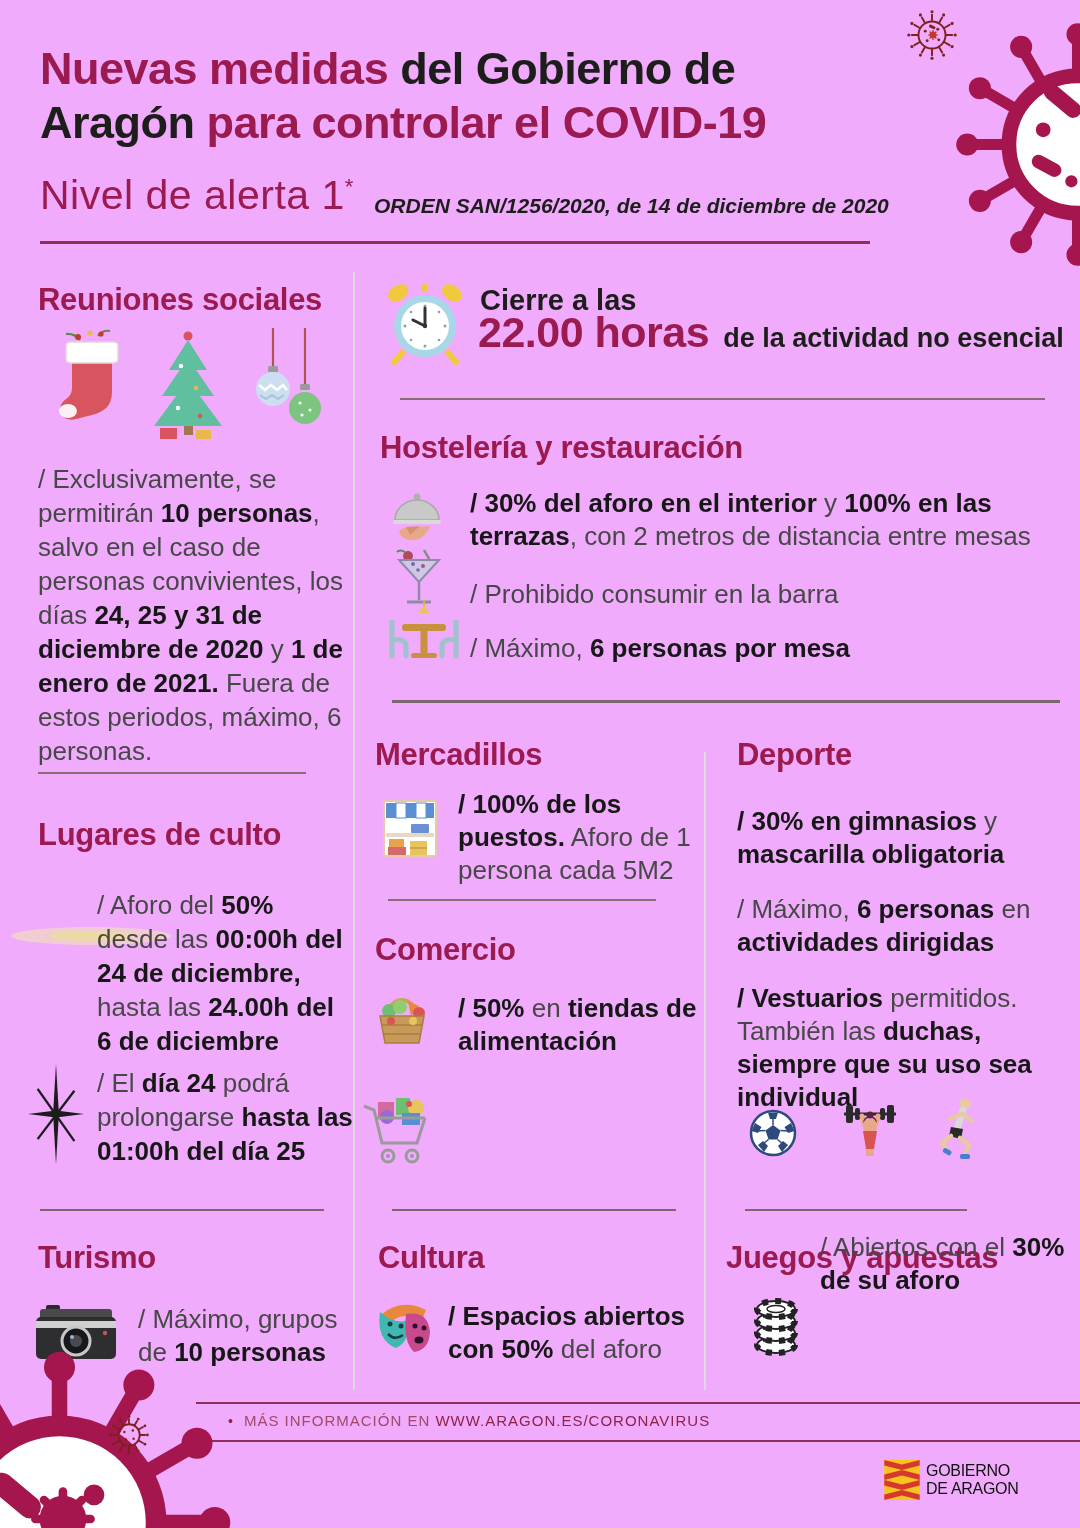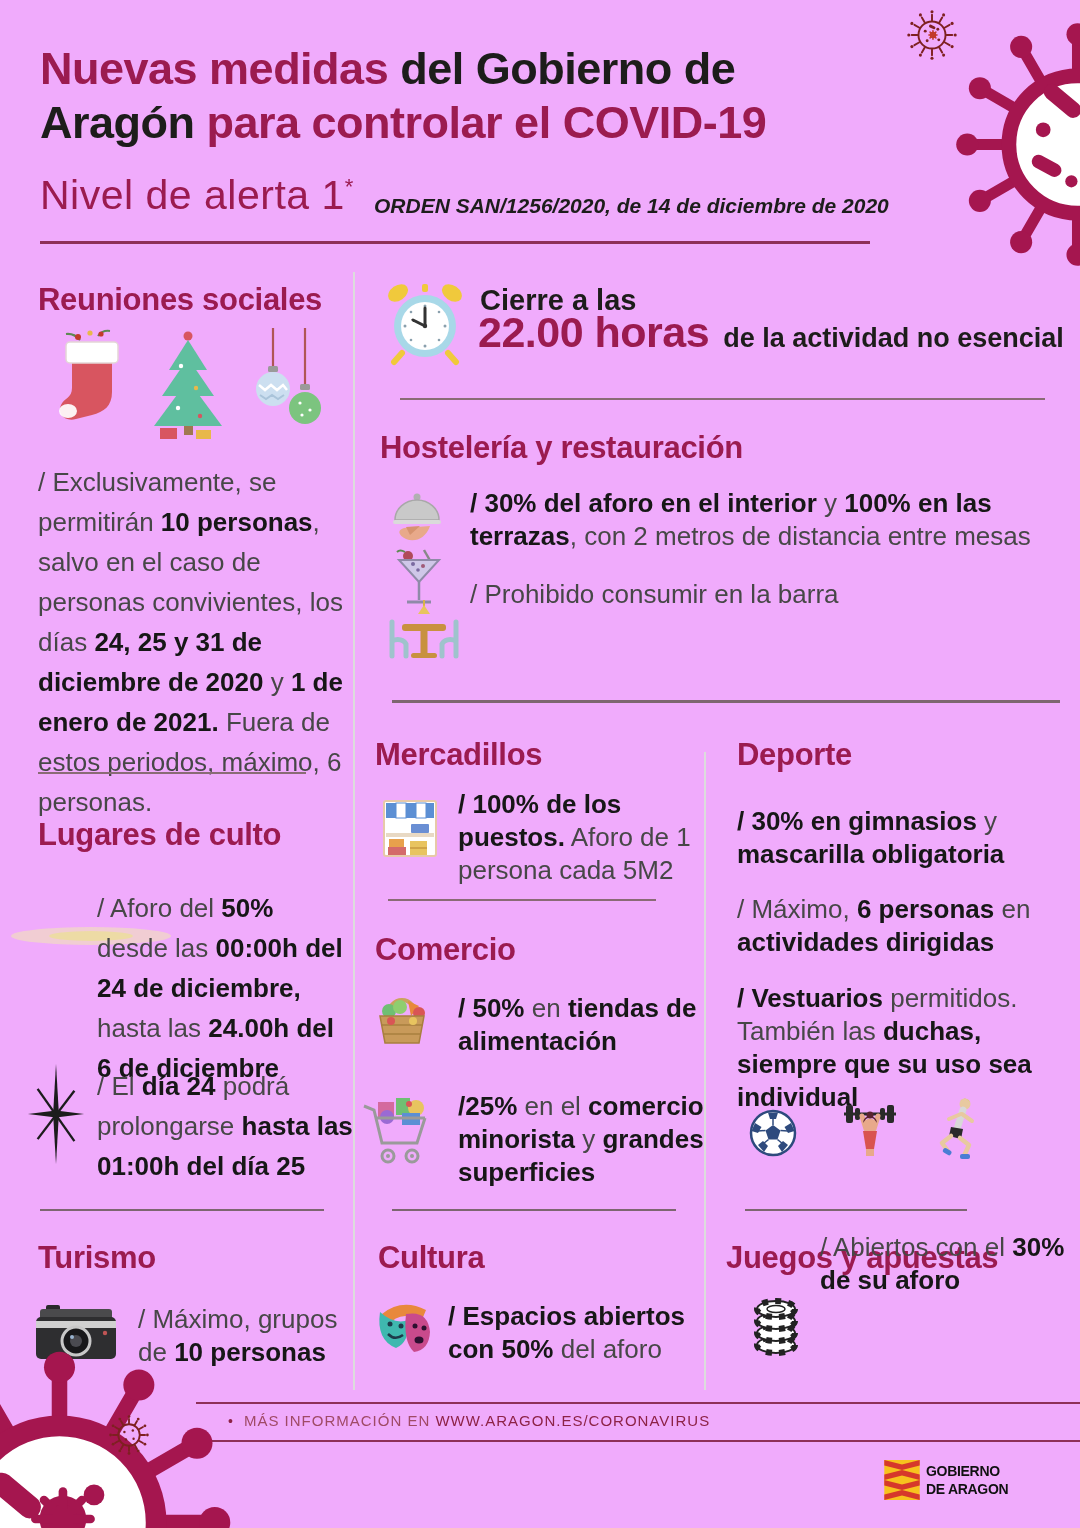--- a/index.html
+++ b/index.html
@@ -10,34 +10,34 @@
   html,body{background:#ffffff}
   body{font-family:"Liberation Sans",sans-serif}
   .page{position:relative;width:1080px;height:1528px;background:#f0abfc;overflow:hidden;margin:0 auto}
   .abs{position:absolute}
   .h1{font-size:45px;font-weight:bold;color:#1d1d1b;line-height:1.2;letter-spacing:-0.5px}
   .h1 .ac{color:var(--accent)}
   .alert{font-size:41px;color:var(--accent);letter-spacing:0.5px}
   .alert sup{font-size:22px}
   .order{font-size:21px;font-style:italic;font-weight:bold;color:#1d1d1b}
   .h2{font-size:31px;font-weight:bold;color:var(--accent);letter-spacing:-0.3px}
-  .rich{font-size:26px;color:var(--text);line-height:40px}
+  .rich{font-size:26px;color:var(--text);line-height:34px}
   .rich .b{font-weight:bold;color:var(--bold)}
   .lh33{line-height:33px}
   .cierre1{font-size:29px;font-weight:bold;color:#1d1d1b}
   .cierre2{display:flex;align-items:baseline;white-space:nowrap}
   .cierre2 .time{font-size:43px;font-weight:bold;color:var(--accent);letter-spacing:-0.5px}
   .cierre2 .rest{font-size:27px;font-weight:bold;color:#1d1d1b;margin-left:14px}
   .divider{position:absolute;background:var(--divider)}
   .rule{position:absolute;background:var(--rule)}
   .vline{position:absolute;background:var(--vline)}
   .finfo{font-size:15px;letter-spacing:1px;color:#a04a66;white-space:nowrap}
   .finfo .b{font-weight:normal;color:#8d2246}
   .finfo .dot{color:#8d2246;margin-right:10px;font-size:14px}
-  .govtext{font-size:14px;font-weight:bold;color:#111;line-height:18px;letter-spacing:-0.3px}
+  .govtext{font-size:16px;font-weight:normal;color:#111;line-height:18px;letter-spacing:-0.3px}
 </style>
 </head>
 <body>
 
 <div class="page">
 
   <div class="abs h1" style="left:40px;top:42px;width:830px">
     <span class="ac">Nuevas medidas</span><span> del Gobierno de</span><br>
     <span>Aragón </span><span class="ac">para controlar el COVID-19</span>
   </div>
@@ -285,20 +285,21 @@
     <line x1="42" y1="0" x2="42" y2="11" stroke="#d8b24a" stroke-width="2"></line>
     <polygon points="36,14 48,14 42,5" fill="#e8c45f"></polygon>
     <g stroke="#9fc3cc" stroke-width="5" fill="none" stroke-linecap="round">
       <path d="M10,22 L10,56 M10,41 C16,38 22,40 24,44 L24,56"></path>
       <path d="M74,22 L74,56 M74,41 C68,38 62,40 60,44 L60,56"></path>
     </g>
     <rect x="20" y="24" width="44" height="7" rx="3" fill="#c8913f"></rect>
     <rect x="38.5" y="31" width="7" height="22" fill="#c8913f"></rect>
     <rect x="29" y="53" width="26" height="5" rx="2.5" fill="#c8913f"></rect>
   </svg>
+  <div class="abs rich lh33" style="left:470px;top:632px;width:560px"><span>/  Máximo, </span><span class="b">6 personas por mesa</span></div>
 
   <div class="divider" style="left:392px;top:700px;width:668px;height:3px"></div>
 
   <div class="abs h2" style="left:375px;top:737px">Mercadillos</div>
 
   <svg class="abs" style="left:383px;top:798px" width="54" height="60" viewBox="0 0 54 60">
     <rect x="1" y="3" width="52" height="55" rx="2" fill="#fff" stroke="#e7c9a8" stroke-width="2"></rect>
     <g>
       <rect x="3" y="5" width="10" height="15" fill="#5b8fd4"></rect>
         <rect x="13" y="5" width="10" height="15" fill="#fff" stroke="#5b8fd4" stroke-width="1"></rect>
@@ -342,21 +343,20 @@
     <circle cx="47" cy="8" r="3" fill="#d95555"></circle>
     <g stroke="#9a9a9a" stroke-width="3" fill="none">
       <polyline points="2,10 12,14 20,47 55,47 63,22"></polyline>
       <line x1="14" y1="22" x2="63" y2="22"></line>
       <circle cx="26" cy="60" r="6"></circle>
         <circle cx="50" cy="60" r="6"></circle>
     </g>
     <circle cx="26" cy="60" r="2" fill="#9a9a9a"></circle>
       <circle cx="50" cy="60" r="2" fill="#9a9a9a"></circle>
   </svg>
-  <div class="abs rich lh33" style="left:458px;top:1090px;width:258px"><span class="b">/</span><span class="b">25%</span><span> en el </span><span class="b">comercio minorista</span><span> y </span><span class="b">grandes superficies</span></div>
 
   <div class="divider" style="left:392px;top:1209px;width:284px;height:2px"></div>
 
   <div class="abs h2" style="left:378px;top:1240px">Cultura</div>
 
   <svg class="abs" style="left:374px;top:1296px" width="58" height="58" viewBox="0 0 58 58">
     <path d="M8,18 Q28,2 52,14 L47,26 Q28,12 13,30 Z" fill="#e8883c"></path>
     <path d="M6,16 Q2,44 22,52 Q35,47 35,24 Q20,29 6,16 Z" fill="#3fb8af"></path>
     <circle cx="16" cy="28" r="2.5" fill="#1d3a4a"></circle>
       <circle cx="27" cy="30" r="2.5" fill="#1d3a4a"></circle>

